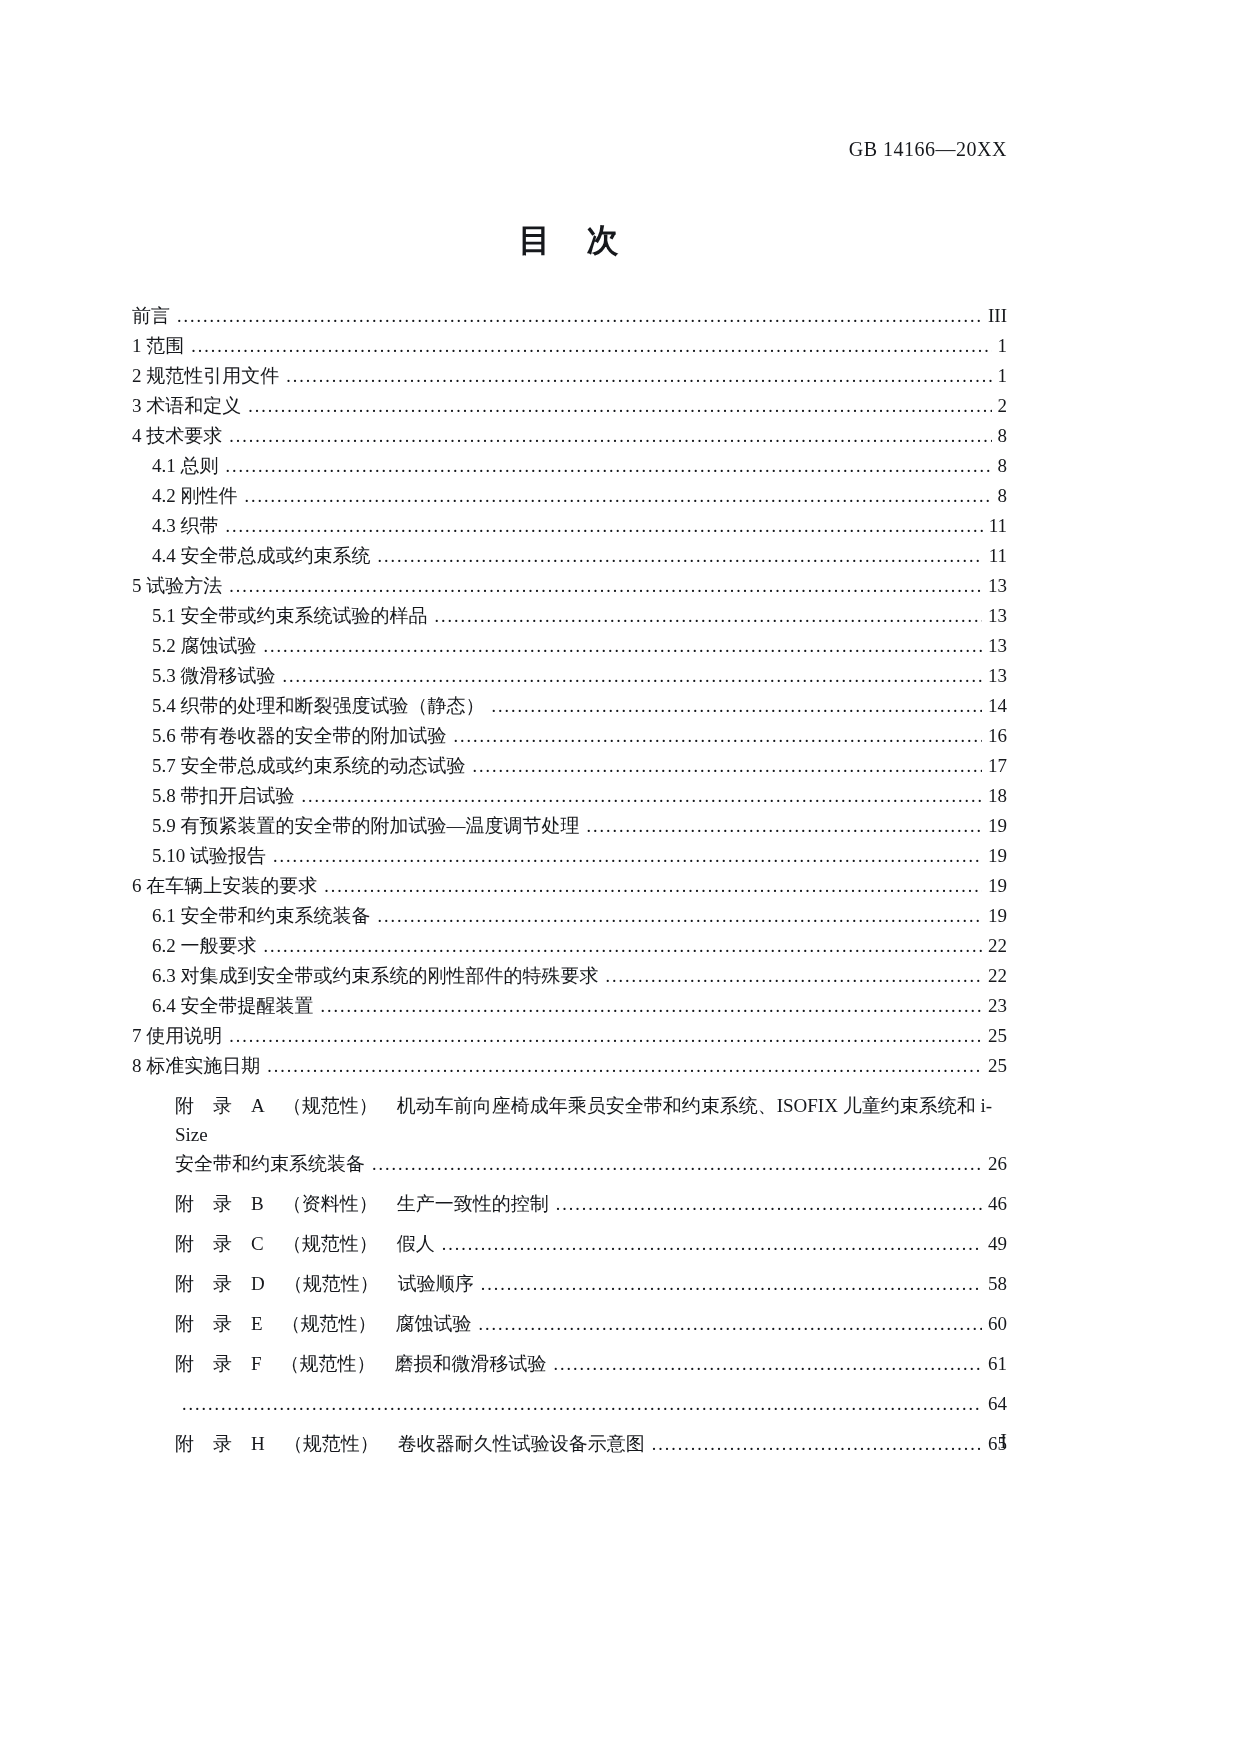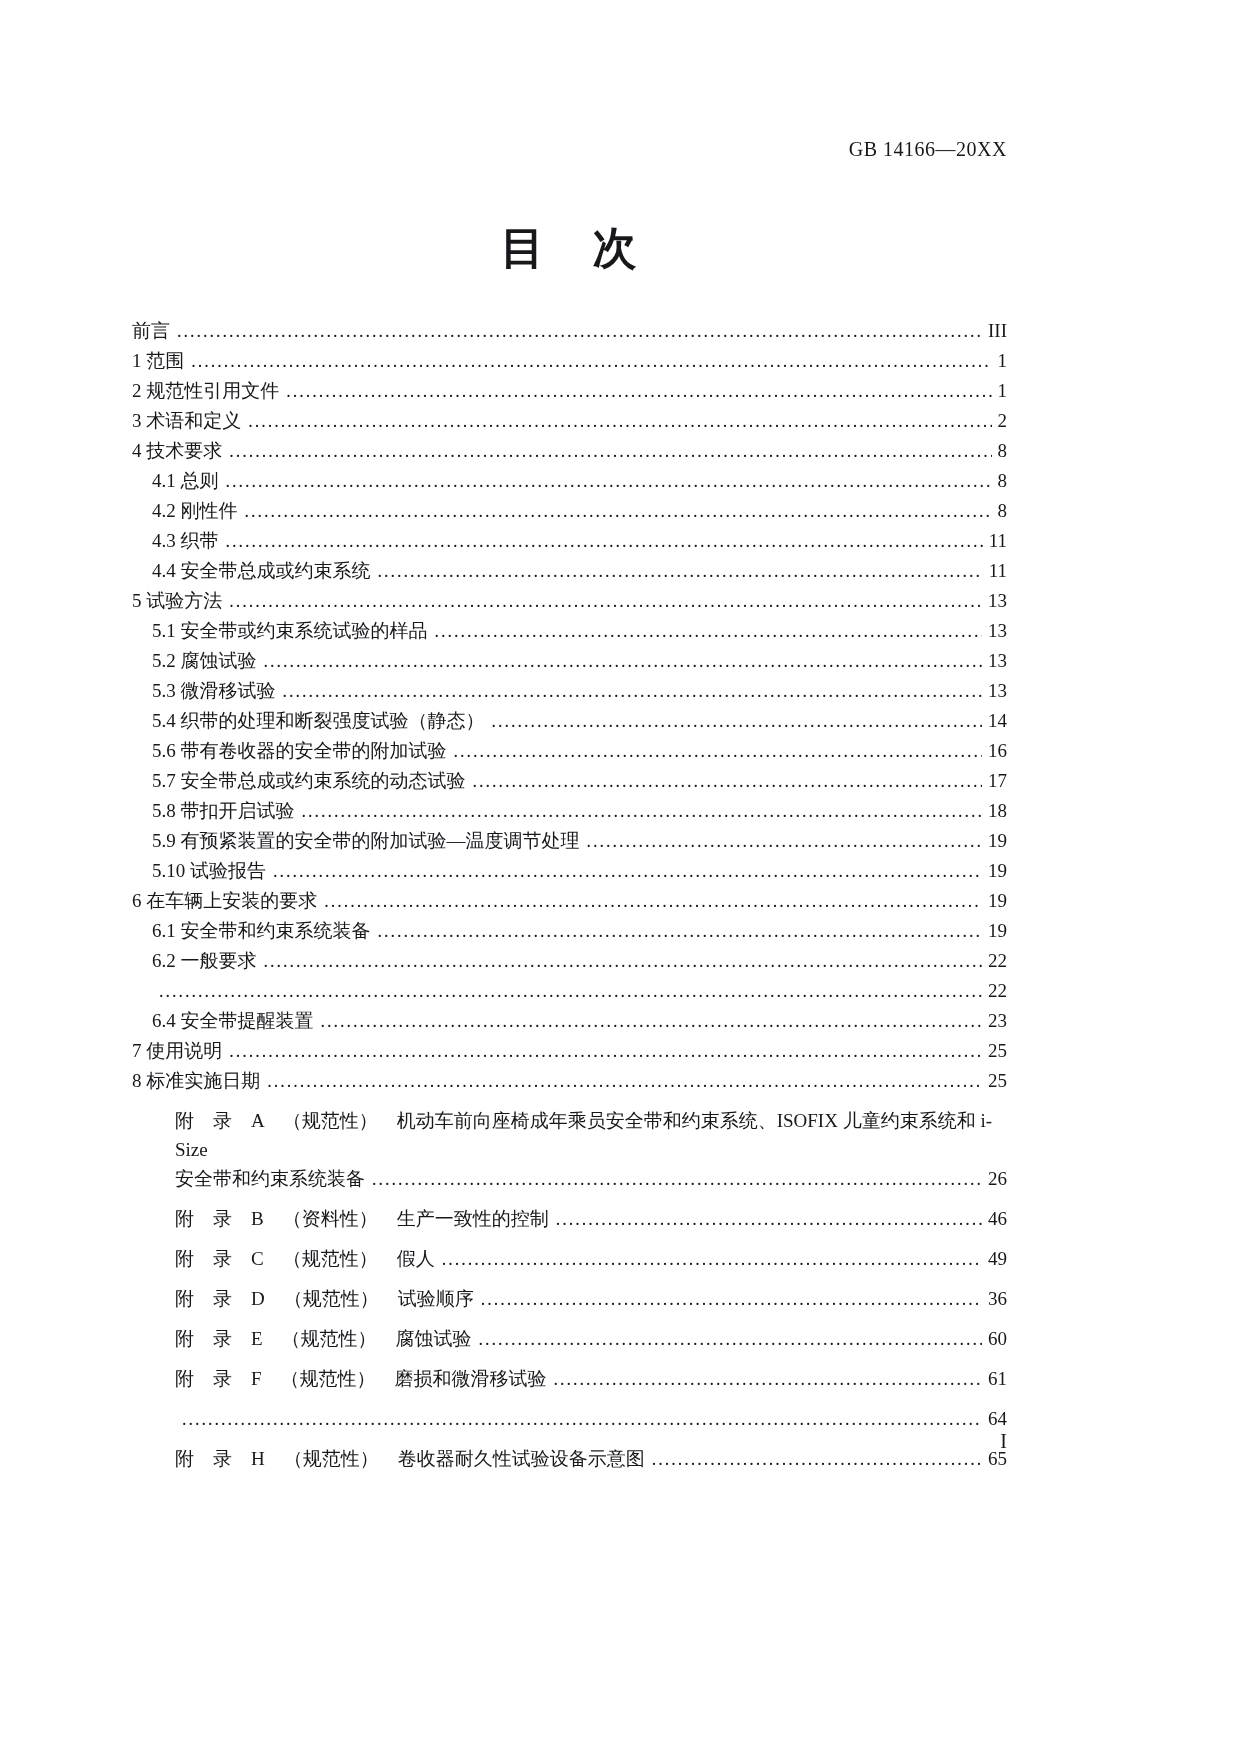--- a/index.html
+++ b/index.html
@@ -22,21 +22,21 @@
   }
   .doc-number {
     padding-top: 138px;
     text-align: right;
     font-size: 20px;
     letter-spacing: 0.5px;
   }
   .page-title {
     margin-top: 58px;
     text-align: center;
-    font-size: 44px;
+    font-size: 32px;
     font-weight: bold;
     letter-spacing: 2px;
   }
   .toc {
     margin-top: 38px;
     font-size: 19px;
   }
   .toc-entry { line-height: 29px; }
   .toc-entry.appendix { margin-top: 10px; margin-left: 43px; }
   .toc-entry.indent-1 { padding-left: 20px; }
@@ -252,20 +252,21 @@
 
     <div class="toc-row">
       <span class="toc-label">6.2 一般要求</span>
       <span class="toc-leader"></span>
       <span class="toc-page">22</span>
     </div>
   </div>
         <div class="toc-entry indent-1">
 
     <div class="toc-row">
+      <span class="toc-label">6.3 对集成到安全带或约束系统的刚性部件的特殊要求</span>
       <span class="toc-leader"></span>
       <span class="toc-page">22</span>
     </div>
   </div>
         <div class="toc-entry indent-1">
 
     <div class="toc-row">
       <span class="toc-label">6.4 安全带提醒装置</span>
       <span class="toc-leader"></span>
       <span class="toc-page">23</span>
@@ -309,21 +310,21 @@
       <span class="toc-label">附　录　C　（规范性）　假人</span>
       <span class="toc-leader"></span>
       <span class="toc-page">49</span>
     </div>
   </div>
         <div class="toc-entry appendix">
 
     <div class="toc-row">
       <span class="toc-label">附　录　D　（规范性）　试验顺序</span>
       <span class="toc-leader"></span>
-      <span class="toc-page">36</span>
+      <span class="toc-page">58</span>
     </div>
   </div>
         <div class="toc-entry appendix">
 
     <div class="toc-row">
       <span class="toc-label">附　录　E　（规范性）　腐蚀试验</span>
       <span class="toc-leader"></span>
       <span class="toc-page">60</span>
     </div>
   </div>

